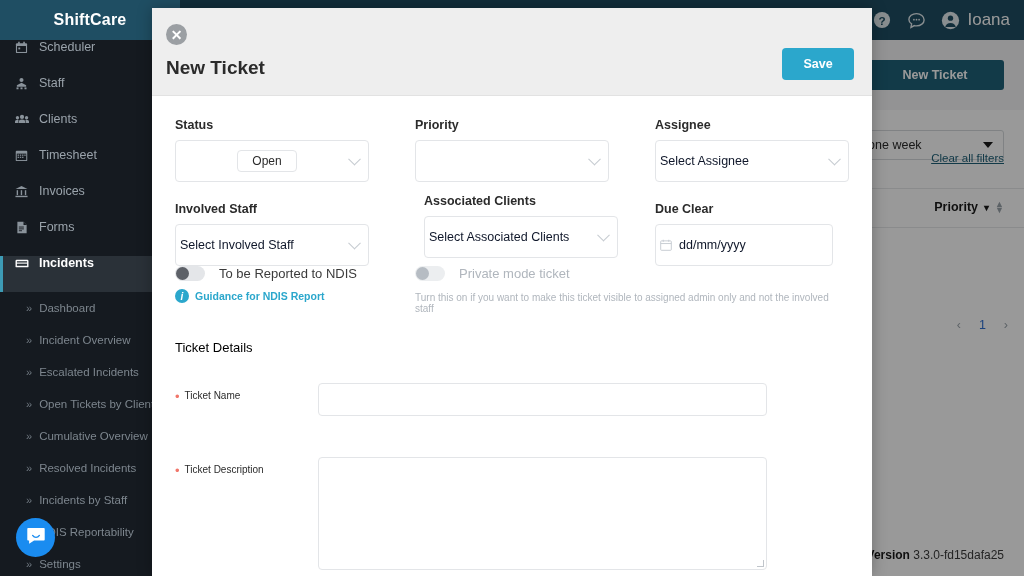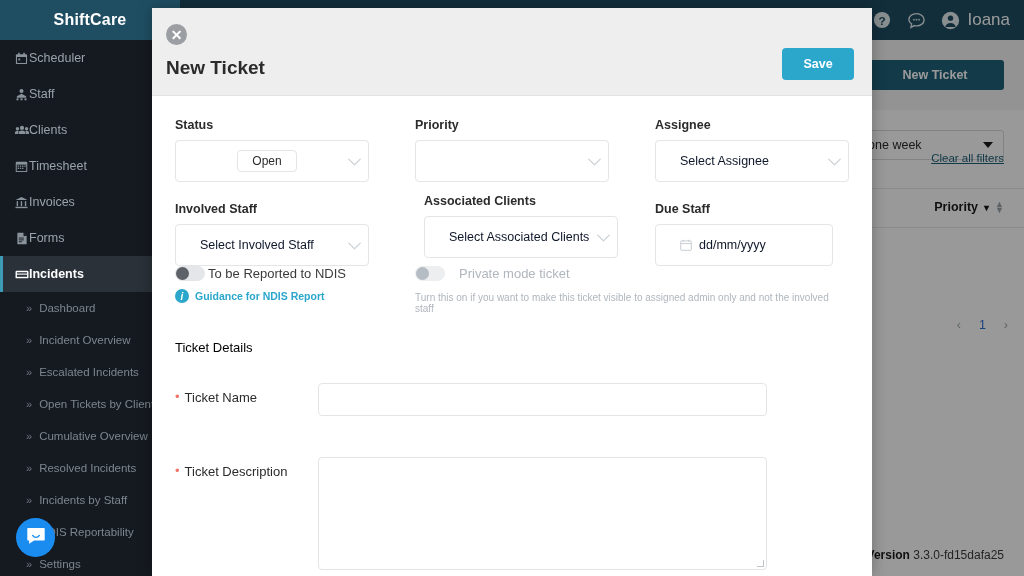--- a/index.html
+++ b/index.html
@@ -24,24 +24,25 @@
   .brand {
     height: 40px;
     background: #1f4e63;
     color: #ffffff;
     font-size: 16px; font-weight: bold;
     display: flex; align-items: center; justify-content: center;
     letter-spacing: .2px;
   }
   .nav-item {
     height: 36px;
-    display: flex; align-items: center;
+    display: flex; 
     padding-left: 14px;
     color: #9aa3ab;
     font-size: 12.5px;
+    gap: 10px;
   }
   .nav-item.active { background: #2a3138; color: #ffffff; font-weight: bold; border-left: 3px solid #3d9bb5; padding-left: 11px; }
   .nav-ico { width: 15px; height: 15px; display: inline-flex; align-items: center; justify-content: center; color: #8a939b; flex: 0 0 15px; }
   .nav-item.active .nav-ico { color: #ffffff; }
   .nav-ico svg { display: block; }
   .sub-item {
     height: 32px;
     display: flex; align-items: center;
     padding-left: 26px;
     color: #7d868e;
@@ -158,21 +159,21 @@
     font-size: 12.5px; font-weight: bold;
   }
   .modal-body { position: relative; padding: 0; }
 
   .field-label { font-size: 12.5px; font-weight: bold; color: #2b2b2b; }
   .ctl {
     height: 42px;
     border: 1px solid #e3e5e8; border-radius: 4px;
     background: #ffffff;
     display: flex; align-items: center;
-    padding: 0 24px;
+    padding: 0 4px;
     position: relative;
   }
   .ctl .ph { color: #0f172a; font-size: 12.5px; }
   .chev-sel {
     position: absolute; right: 9px; top: 50%;
     width: 9px; height: 9px;
     border-right: 1.6px solid #c6cbd1; border-bottom: 1.6px solid #c6cbd1;
     transform: translateY(-70%) rotate(45deg);
   }
   .chip {
@@ -200,21 +201,21 @@
   .info-ico {
     width: 14px; height: 14px; border-radius: 50%;
     background: #2ba7cc; color: #fff;
     font-size: 10px; font-weight: bold;
     display: inline-flex; align-items: center; justify-content: center;
     font-style: italic;
   }
   .guidance-link { font-size: 10.5px; font-weight: bold; color: #2ba7cc; }
   .hint { font-size: 10px; color: #b0b6bd; }
   .req-dot { color: #f1766a; font-size: 13px; line-height: 1; }
-  .req-label { font-size: 13px; color: #2b2b2b; }
+  .req-label { font-size: 10px; color: #2b2b2b; }
   .txt-input {
     border: 1px solid #e3e5e8; border-radius: 4px; background: #fff;
   }
   .resize-grip {
     position: absolute; right: 2px; bottom: 2px;
     width: 7px; height: 7px;
     border-right: 1px solid #c0c5cb; border-bottom: 1px solid #c0c5cb;
   }
 
   
@@ -472,36 +473,36 @@
 
       <div class="f" style="left:263px; top:98px; width:194px;margin-left:9px;">
         <div class="field-label">Associated Clients</div>
         <div class="ctl" style="margin-top:8px;">
           <span class="ph">Select Associated Clients</span>
           <span class="chev-sel"></span>
         </div>
       </div>
 
       <div class="f" style="left:503px; top:106px; width:178px;">
-        <div class="field-label">Due Staff</div>
+        <div class="field-label">Due Clear</div>
         <div class="ctl" style="margin-top:8px;">
           <span style="margin-right:7px;color:#c6cbd1;display:inline-flex;">
             <svg width="12" height="12" viewBox="0 0 14 14">
                 <rect x="0.8" y="2.2" width="12.4" height="11" rx="1" fill="none" stroke="currentColor" stroke-width="1.1"></rect>
                 <line x1="0.8" y1="5.3" x2="13.2" y2="5.3" stroke="currentColor" stroke-width="1.1"></line>
                 <line x1="3.8" y1="0.9" x2="3.8" y2="3.3" stroke="currentColor" stroke-width="1.1"></line>
                 <line x1="10.2" y1="0.9" x2="10.2" y2="3.3" stroke="currentColor" stroke-width="1.1"></line>
               </svg>
           </span>
           <span class="ph">dd/mm/yyyy</span>
         </div>
       </div>
 
       <div class="f" style="left:23px; top:170px; width:340px;">
-        <div style="display:flex;align-items:center;gap:3px;">
+        <div style="display:flex;align-items:center;gap:14px;">
           <span class="toggle">
               <span class="knob"></span>
             </span>
           <span class="tog-label">To be Reported to NDIS</span>
         </div>
         <div style="display:flex;align-items:center;gap:6px;margin-top:8px;">
           <span class="info-ico">i</span>
           <span class="guidance-link">Guidance for NDIS Report</span>
         </div>
       </div>

